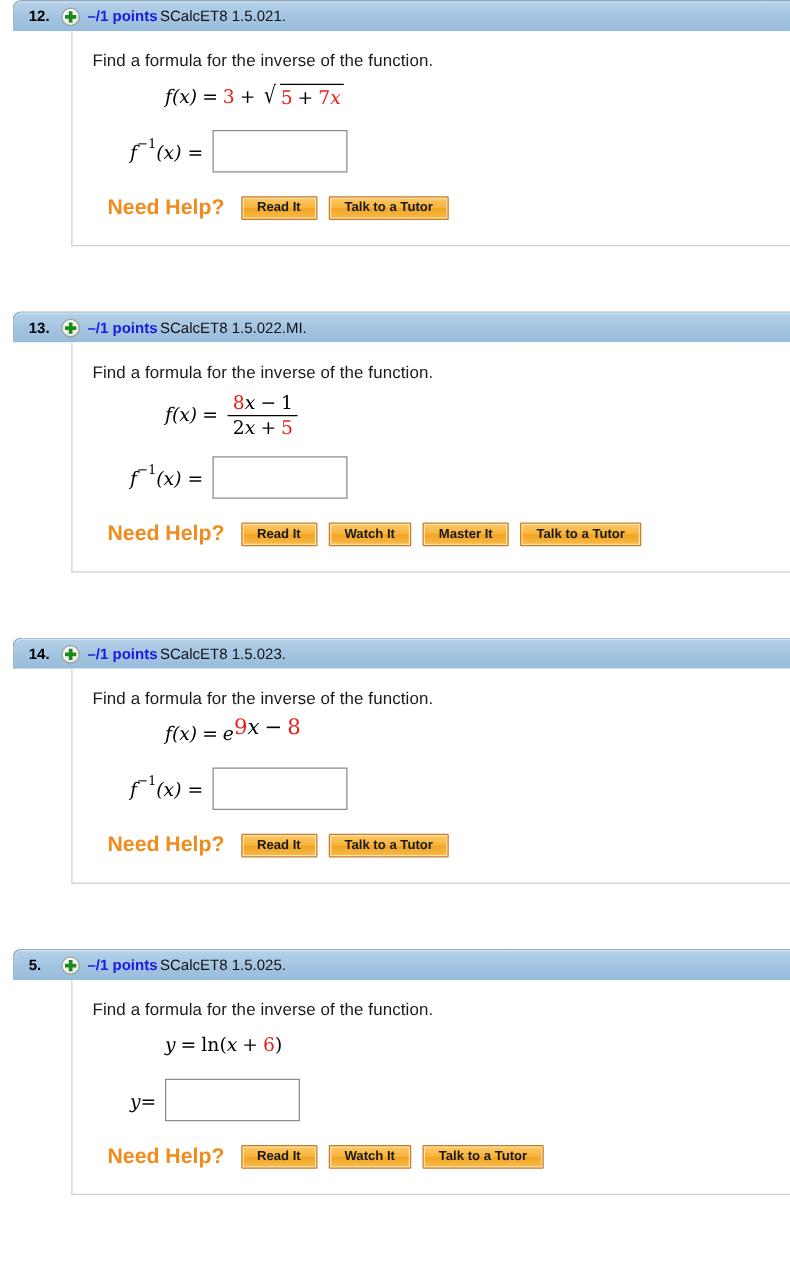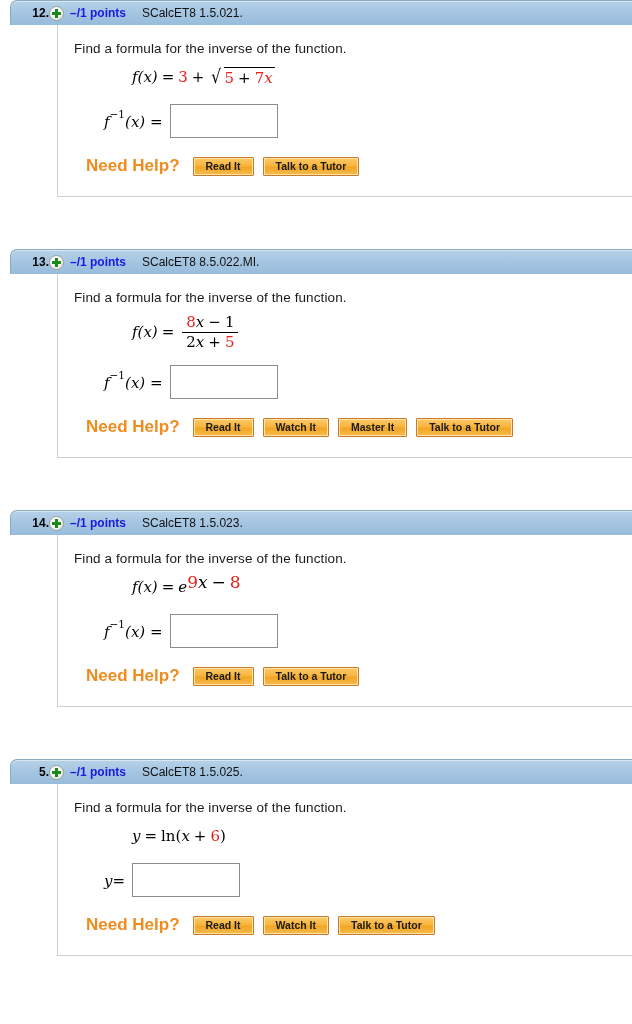--- a/index.html
+++ b/index.html
@@ -35,21 +35,20 @@
     display: flex;
     align-items: center;
     box-shadow: inset 0 1px 0 rgba(255,255,255,0.45);
   }
   .qnum {
     font-size: 12px;
     font-weight: bold;
     color: #000000;
     margin-left: 12px;
     width: 26px;
-    text-align: right;
   }
   .plus-icon {
     width: 13px;
     height: 13px;
     border-radius: 50%;
     background: radial-gradient(circle at 35% 30%, #ffffff 0%, #f2f2f2 55%, #d8d8d8 100%);
     border: 1px solid #9aa39a;
     position: relative;
     margin-right: 6px;
     flex: 0 0 auto;
@@ -77,21 +76,21 @@
   .qpoints {
     font-size: 12px;
     font-weight: bold;
     color: #1a1ae0;
     white-space: nowrap;
     text-align: center;
   }
   .qcode {
     font-size: 12px;
     color: #111111;
-    margin-left: 16px;
+    margin-left: 2px;
     white-space: nowrap;
   }
 
   
   .qbody {
     position: relative;
     margin-left: 57px;
     width: 575px;
     box-sizing: border-box;
     border-left: 1px solid #cfcfcf;
@@ -278,21 +277,21 @@
   </div>
 </div>
 
 <div class="gap-sm"></div>
 
 <div class="problem">
   <div class="qheader">
     <span class="qnum">13.</span>
     <span class="plus-icon"></span>
     <span class="qpoints">–/1 points</span>
-    <span class="qcode">SCalcET8 8.5.022.MI.</span>
+    <span class="qcode">SCalcET8 1.5.022.MI.</span>
   </div>
   <div class="qbody">
     <p class="prompt">Find a formula for the inverse of the function.</p>
 
     <div class="math-line" style="height:38px">
       <span class="mi">f(x)</span>
       <span class="op">=</span>
       <span class="frac">
         <span class="num">
           <span class="red">8</span>

